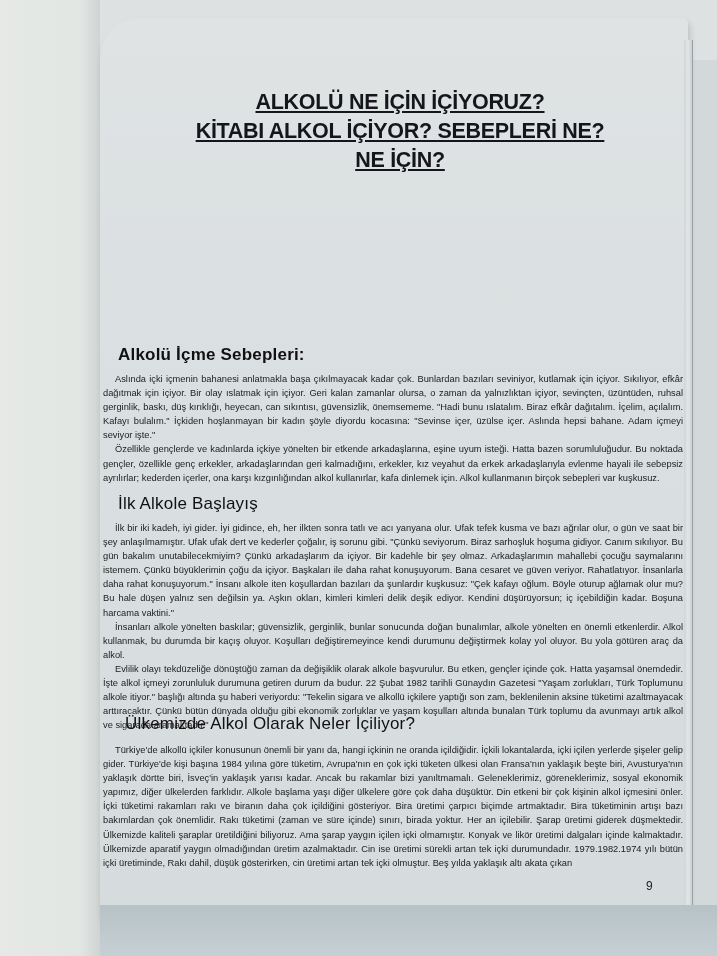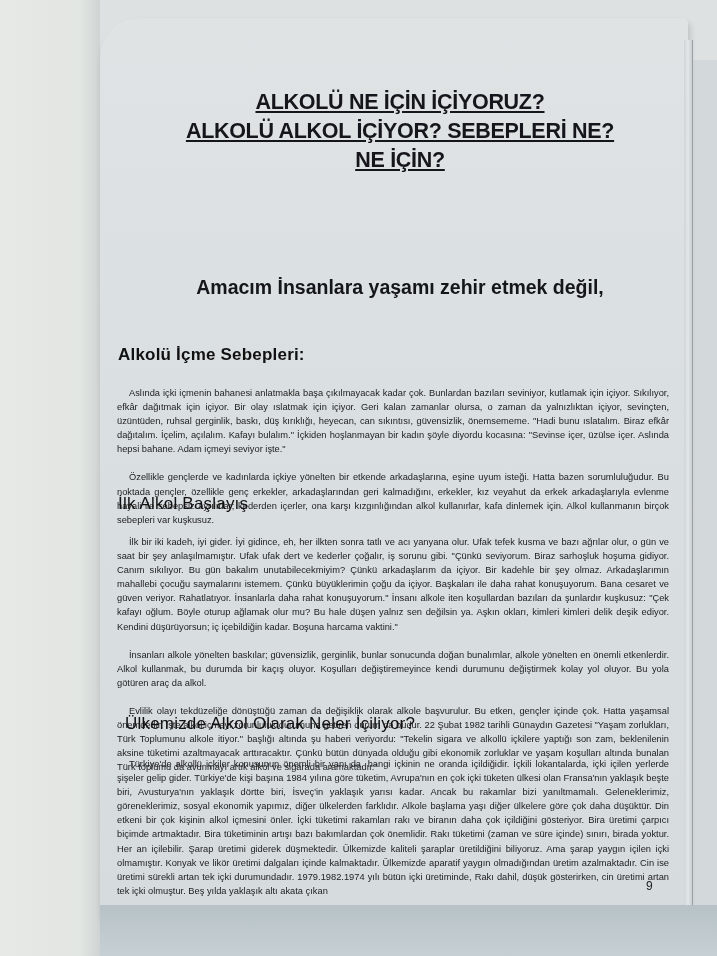--- a/index.html
+++ b/index.html
@@ -45,52 +45,51 @@
   }
   .section-heading {
     position:absolute; left:118px; color:#111;
     font-size:17px; font-weight:normal; letter-spacing:0.2px;
   }
   .para {
     position:absolute; left:103px; width:580px;
     font-size:9.3px; line-height:14.1px; color:#1c1c1c;
     text-align:justify;
   }
-  .para p { margin:14px; text-indent:12px; }
+  .para p { margin:0; text-indent:12px; }
   .page-number {
     position:absolute; left:646px; top:879px;
     font-size:12px; color:#222;
   }
 </style>
 </head>
 <body>
 
 <div class="left-page"></div>
 <div class="bg-top"></div>
 <div class="page"></div>
 <div class="page-edge"></div>
 <div class="bottom-bg"></div>
 
 <div class="title-block">
   <div>ALKOLÜ NE İÇİN İÇİYORUZ?</div>
-  <div>ALKOLÜ ALKOL İÇİYOR? SEBEPLERİ NE?</div>
+  <div>KİTABI ALKOL İÇİYOR? SEBEPLERİ NE?</div>
   <div>NE İÇİN?</div>
 </div>
 
 <div class="subtitle-block">
-  <div>Amacım İnsanlara yaşamı zehir etmek değil,</div>
 </div>
 
 <div class="section-heading" style="top:345px;font-weight:bold;">Alkolü İçme Sebepleri:</div>
 <div class="para" style="top:372px;">
   <p>Aslında içki içmenin bahanesi anlatmakla başa çıkılmayacak kadar çok. Bunlardan bazıları seviniyor, kutlamak için içiyor. Sıkılıyor, efkâr dağıtmak için içiyor. Bir olay ıslatmak için içiyor. Geri kalan zamanlar olursa, o zaman da yalnızlıktan içiyor, sevinçten, üzüntüden, ruhsal gerginlik, baskı, düş kırıklığı, heyecan, can sıkıntısı, güvensizlik, önemsememe. "Hadi bunu ıslatalım. Biraz efkâr dağıtalım. İçelim, açılalım. Kafayı bulalım." İçkiden hoşlanmayan bir kadın şöyle diyordu kocasına: "Sevinse içer, üzülse içer. Aslında hepsi bahane. Adam içmeyi seviyor işte."</p>
   <p>Özellikle gençlerde ve kadınlarda içkiye yönelten bir etkende arkadaşlarına, eşine uyum isteği. Hatta bazen sorumluluğudur. Bu noktada gençler, özellikle genç erkekler, arkadaşlarından geri kalmadığını, erkekler, kız veyahut da erkek arkadaşlarıyla evlenme hayali ile sebepsiz ayrılırlar; kederden içerler, ona karşı kızgınlığından alkol kullanırlar, kafa dinlemek için. Alkol kullanmanın birçok sebepleri var kuşkusuz.</p>
 </div>
 
-<div class="section-heading" style="top:494px;">İlk Alkol Başlayış</div>
+<div class="section-heading" style="top:494px;">İlk Alkole Başlayış</div>
 <div class="para" style="top:521px;">
   <p>İlk bir iki kadeh, iyi gider. İyi gidince, eh, her ilkten sonra tatlı ve acı yanyana olur. Ufak tefek kusma ve bazı ağrılar olur, o gün ve saat bir şey anlaşılmamıştır. Ufak ufak dert ve kederler çoğalır, iş sorunu gibi. "Çünkü seviyorum. Biraz sarhoşluk hoşuma gidiyor. Canım sıkılıyor. Bu gün bakalım unutabilecekmiyim? Çünkü arkadaşlarım da içiyor. Bir kadehle bir şey olmaz. Arkadaşlarımın mahallebi çocuğu saymalarını istemem. Çünkü büyüklerimin çoğu da içiyor. Başkaları ile daha rahat konuşuyorum. Bana cesaret ve güven veriyor. Rahatlatıyor. İnsanlarla daha rahat konuşuyorum." İnsanı alkole iten koşullardan bazıları da şunlardır kuşkusuz: "Çek kafayı oğlum. Böyle oturup ağlamak olur mu? Bu hale düşen yalnız sen değilsin ya. Aşkın okları, kimleri kimleri delik deşik ediyor. Kendini düşürüyorsun; iç içebildiğin kadar. Boşuna harcama vaktini."</p>
   <p>İnsanları alkole yönelten baskılar; güvensizlik, gerginlik, bunlar sonucunda doğan bunalımlar, alkole yönelten en önemli etkenlerdir. Alkol kullanmak, bu durumda bir kaçış oluyor. Koşulları değiştiremeyince kendi durumunu değiştirmek kolay yol oluyor. Bu yola götüren araç da alkol.</p>
   <p>Evlilik olayı tekdüzeliğe dönüştüğü zaman da değişiklik olarak alkole başvurulur. Bu etken, gençler içinde çok. Hatta yaşamsal önemdedir. İşte alkol içmeyi zorunluluk durumuna getiren durum da budur. 22 Şubat 1982 tarihli Günaydın Gazetesi "Yaşam zorlukları, Türk Toplumunu alkole itiyor." başlığı altında şu haberi veriyordu: "Tekelin sigara ve alkollü içkilere yaptığı son zam, beklenilenin aksine tüketimi azaltmayacak arttıracaktır. Çünkü bütün dünyada olduğu gibi ekonomik zorluklar ve yaşam koşulları altında bunalan Türk toplumu da avunmayı artık alkol ve sigarada aramaktadır."</p>
 </div>
 
 <div class="section-heading" style="top:714px;margin-left:7px;">Ülkemizde Alkol Olarak Neler İçiliyor?</div>
 <div class="para" style="top:743px;">
   <p>Türkiye'de alkollü içkiler konusunun önemli bir yanı da, hangi içkinin ne oranda içildiğidir. İçkili lokantalarda, içki içilen yerlerde şişeler gelip gider. Türkiye'de kişi başına 1984 yılına göre tüketim, Avrupa'nın en çok içki tüketen ülkesi olan Fransa'nın yaklaşık beşte biri, Avusturya'nın yaklaşık dörtte biri, İsveç'in yaklaşık yarısı kadar. Ancak bu rakamlar bizi yanıltmamalı. Geleneklerimiz, göreneklerimiz, sosyal ekonomik yapımız, diğer ülkelerden farklıdır. Alkole başlama yaşı diğer ülkelere göre çok daha düşüktür. Din etkeni bir çok kişinin alkol içmesini önler. İçki tüketimi rakamları rakı ve biranın daha çok içildiğini gösteriyor. Bira üretimi çarpıcı biçimde artmaktadır. Bira tüketiminin artışı bazı bakımlardan çok önemlidir. Rakı tüketimi (zaman ve süre içinde) sınırı, birada yoktur. Her an içilebilir. Şarap üretimi giderek düşmektedir. Ülkemizde kaliteli şaraplar üretildiğini biliyoruz. Ama şarap yaygın içilen içki olmamıştır. Konyak ve likör üretimi dalgaları içinde kalmaktadır. Ülkemizde aparatif yaygın olmadığından üretim azalmaktadır. Cin ise üretimi sürekli artan tek içki durumundadır. 1979.1982.1974 yılı bütün içki üretiminde, Rakı dahil, düşük gösterirken, cin üretimi artan tek içki olmuştur. Beş yılda yaklaşık altı akata çıkan</p>
 </div>

